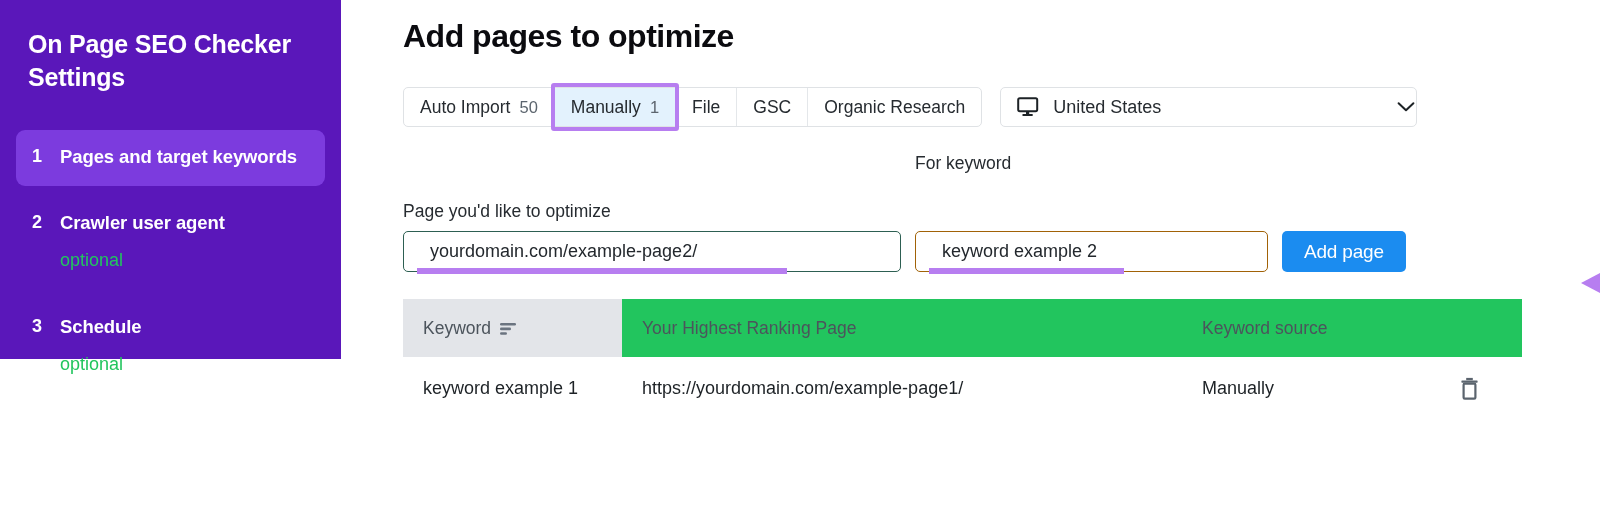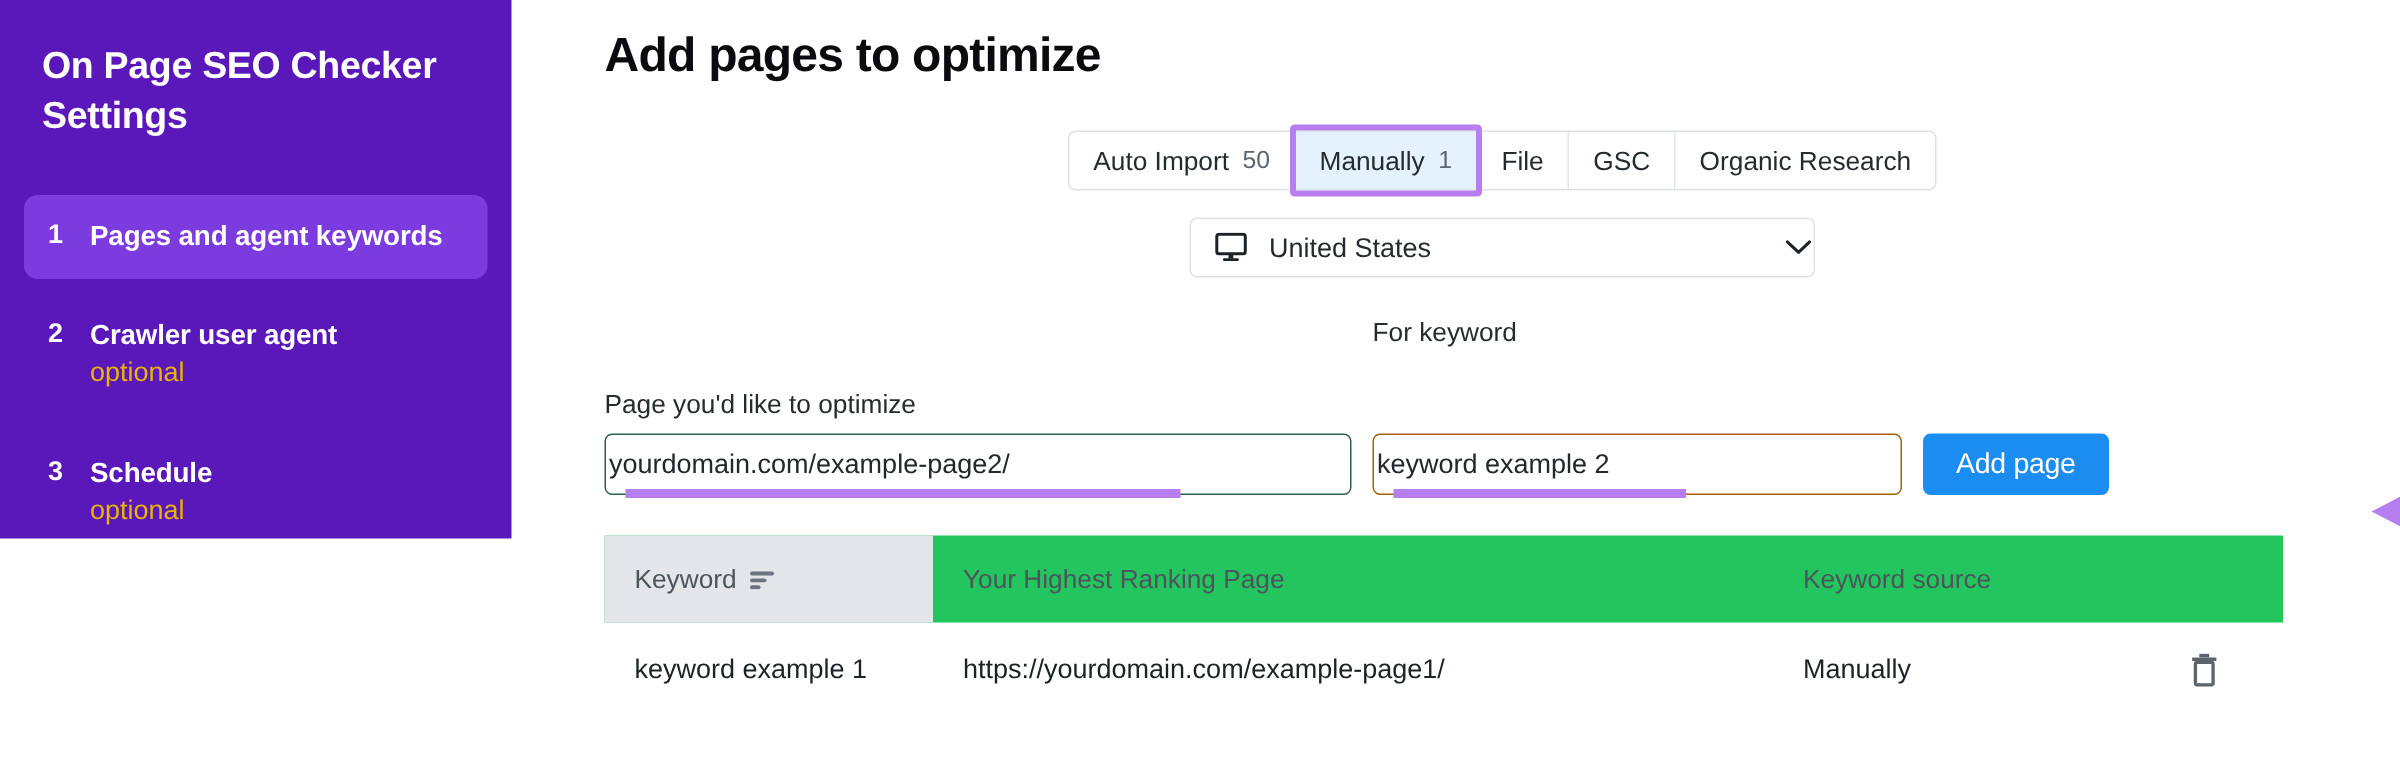--- a/index.html
+++ b/index.html
@@ -64,25 +64,25 @@
 
   .nav-label {
     color: #ffffff;
     font-size: 18.5px;
     font-weight: bold;
     line-height: 1.38;
     letter-spacing: -0.1px;
   }
 
   .nav-sub {
-    color: #eab308;
+    color: #22c55e;
     font-size: 18px;
     font-weight: normal;
     line-height: 1.42;
-    margin-top: 1px;
+    margin-top: 13px;
   }
 
   
   .main {
     flex: 1;
     padding: 18px 0 0 62px;
     position: relative;
   }
 
   .main-title {
@@ -92,21 +92,20 @@
     letter-spacing: -0.5px;
     margin-bottom: 32px;
   }
 
   
   .controls-row {
     display: flex;
     align-items: center;
     gap: 18px;
     margin-bottom: 26px;
-    flex-direction: column;
   }
 
   .tabs {
     display: flex;
     align-items: stretch;
     border: 1px solid #dfe2e5;
     border-radius: 5px;
     height: 40px;
     background: #fff;
     overflow: visible;
@@ -187,21 +186,21 @@
   }
 
   .field-wrap { position: relative; }
 
   .field {
     height: 41px;
     border-radius: 5px;
     background: #fff;
     display: flex;
     align-items: center;
-    padding: 0 2px;
+    padding: 0 26px;
     font-size: 18px;
     color: #23282d;
   }
   .field-page { width: 498px; border: 1px solid #2d5f52; }
   .field-kw { width: 353px; border: 1px solid #a16207; }
 
   .underline {
     position: absolute;
     height: 6px;
     background: #b77ef0;
@@ -291,21 +290,21 @@
 <body>
 
 <div class="page">
 
   <aside class="sidebar">
     <div class="sidebar-title">On Page SEO Checker Settings</div>
 
     <div class="nav-item active">
       <span class="nav-num">1</span>
       <span class="nav-body">
-        <span class="nav-label">Pages and agent keywords</span>
+        <span class="nav-label">Pages and target keywords</span>
       </span>
     </div>
 
     <div class="nav-item">
       <span class="nav-num">2</span>
       <span class="nav-body">
         <span class="nav-label">Crawler user agent</span>
         <span class="nav-sub">optional</span>
       </span>
     </div>

